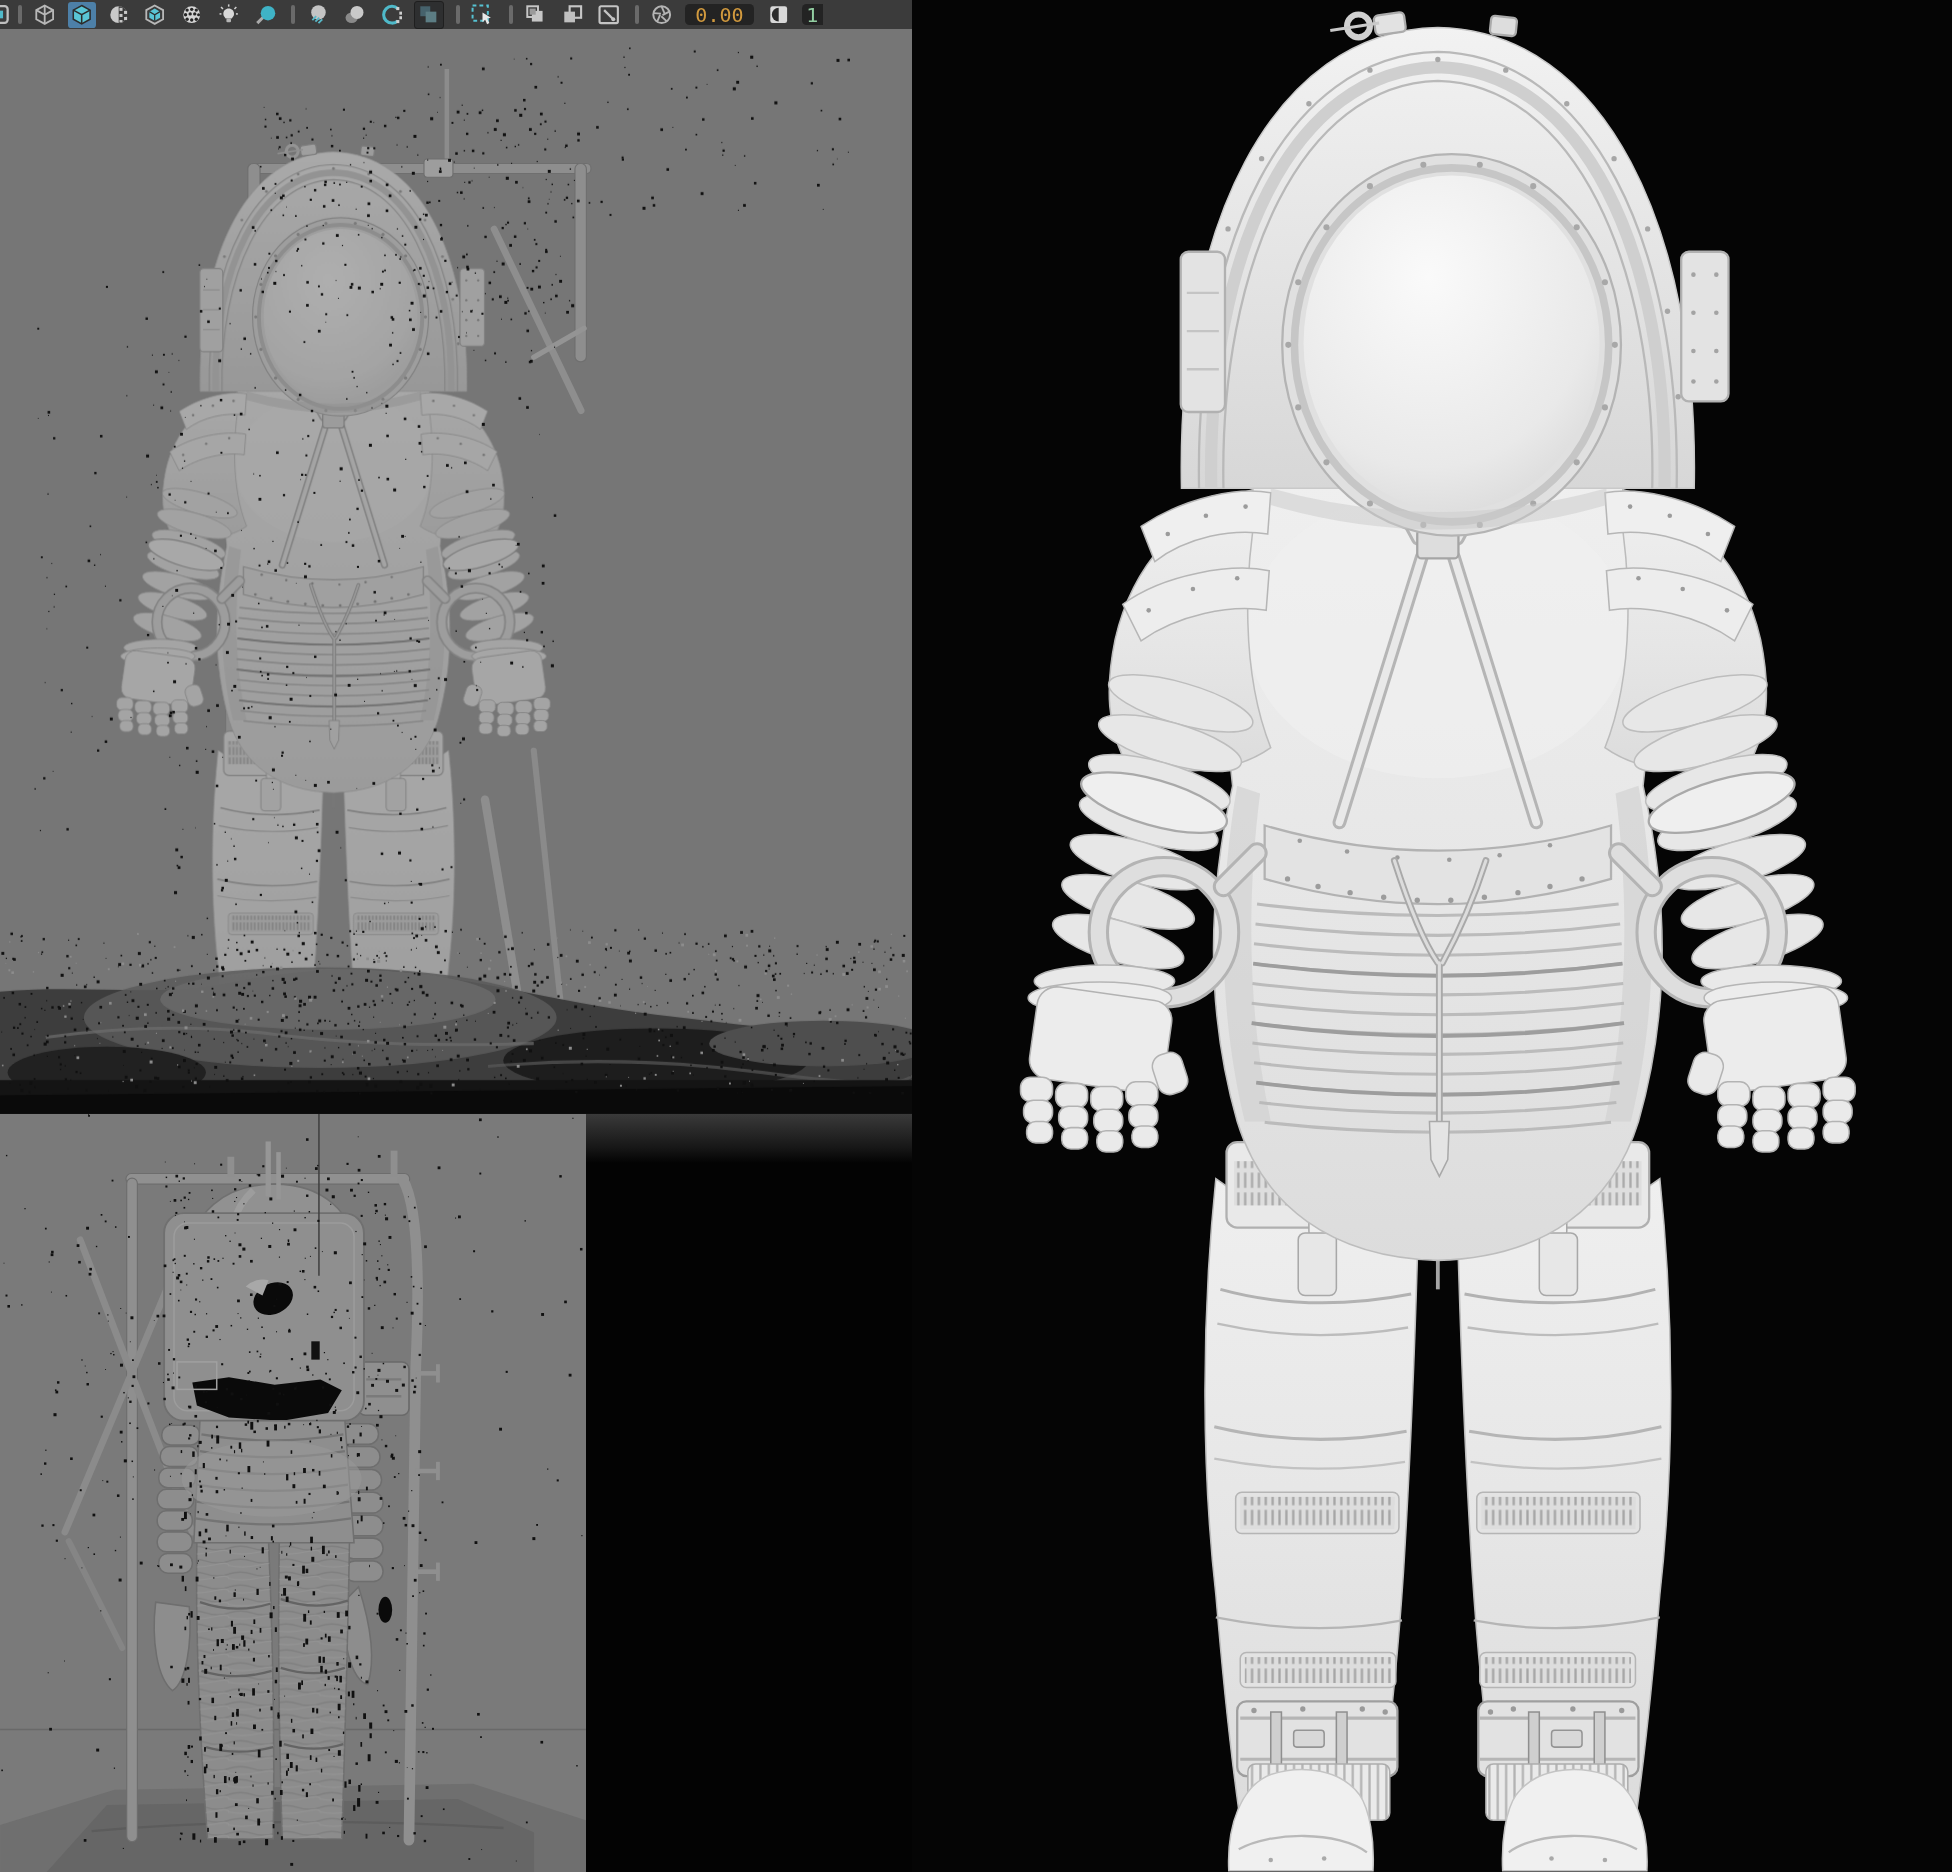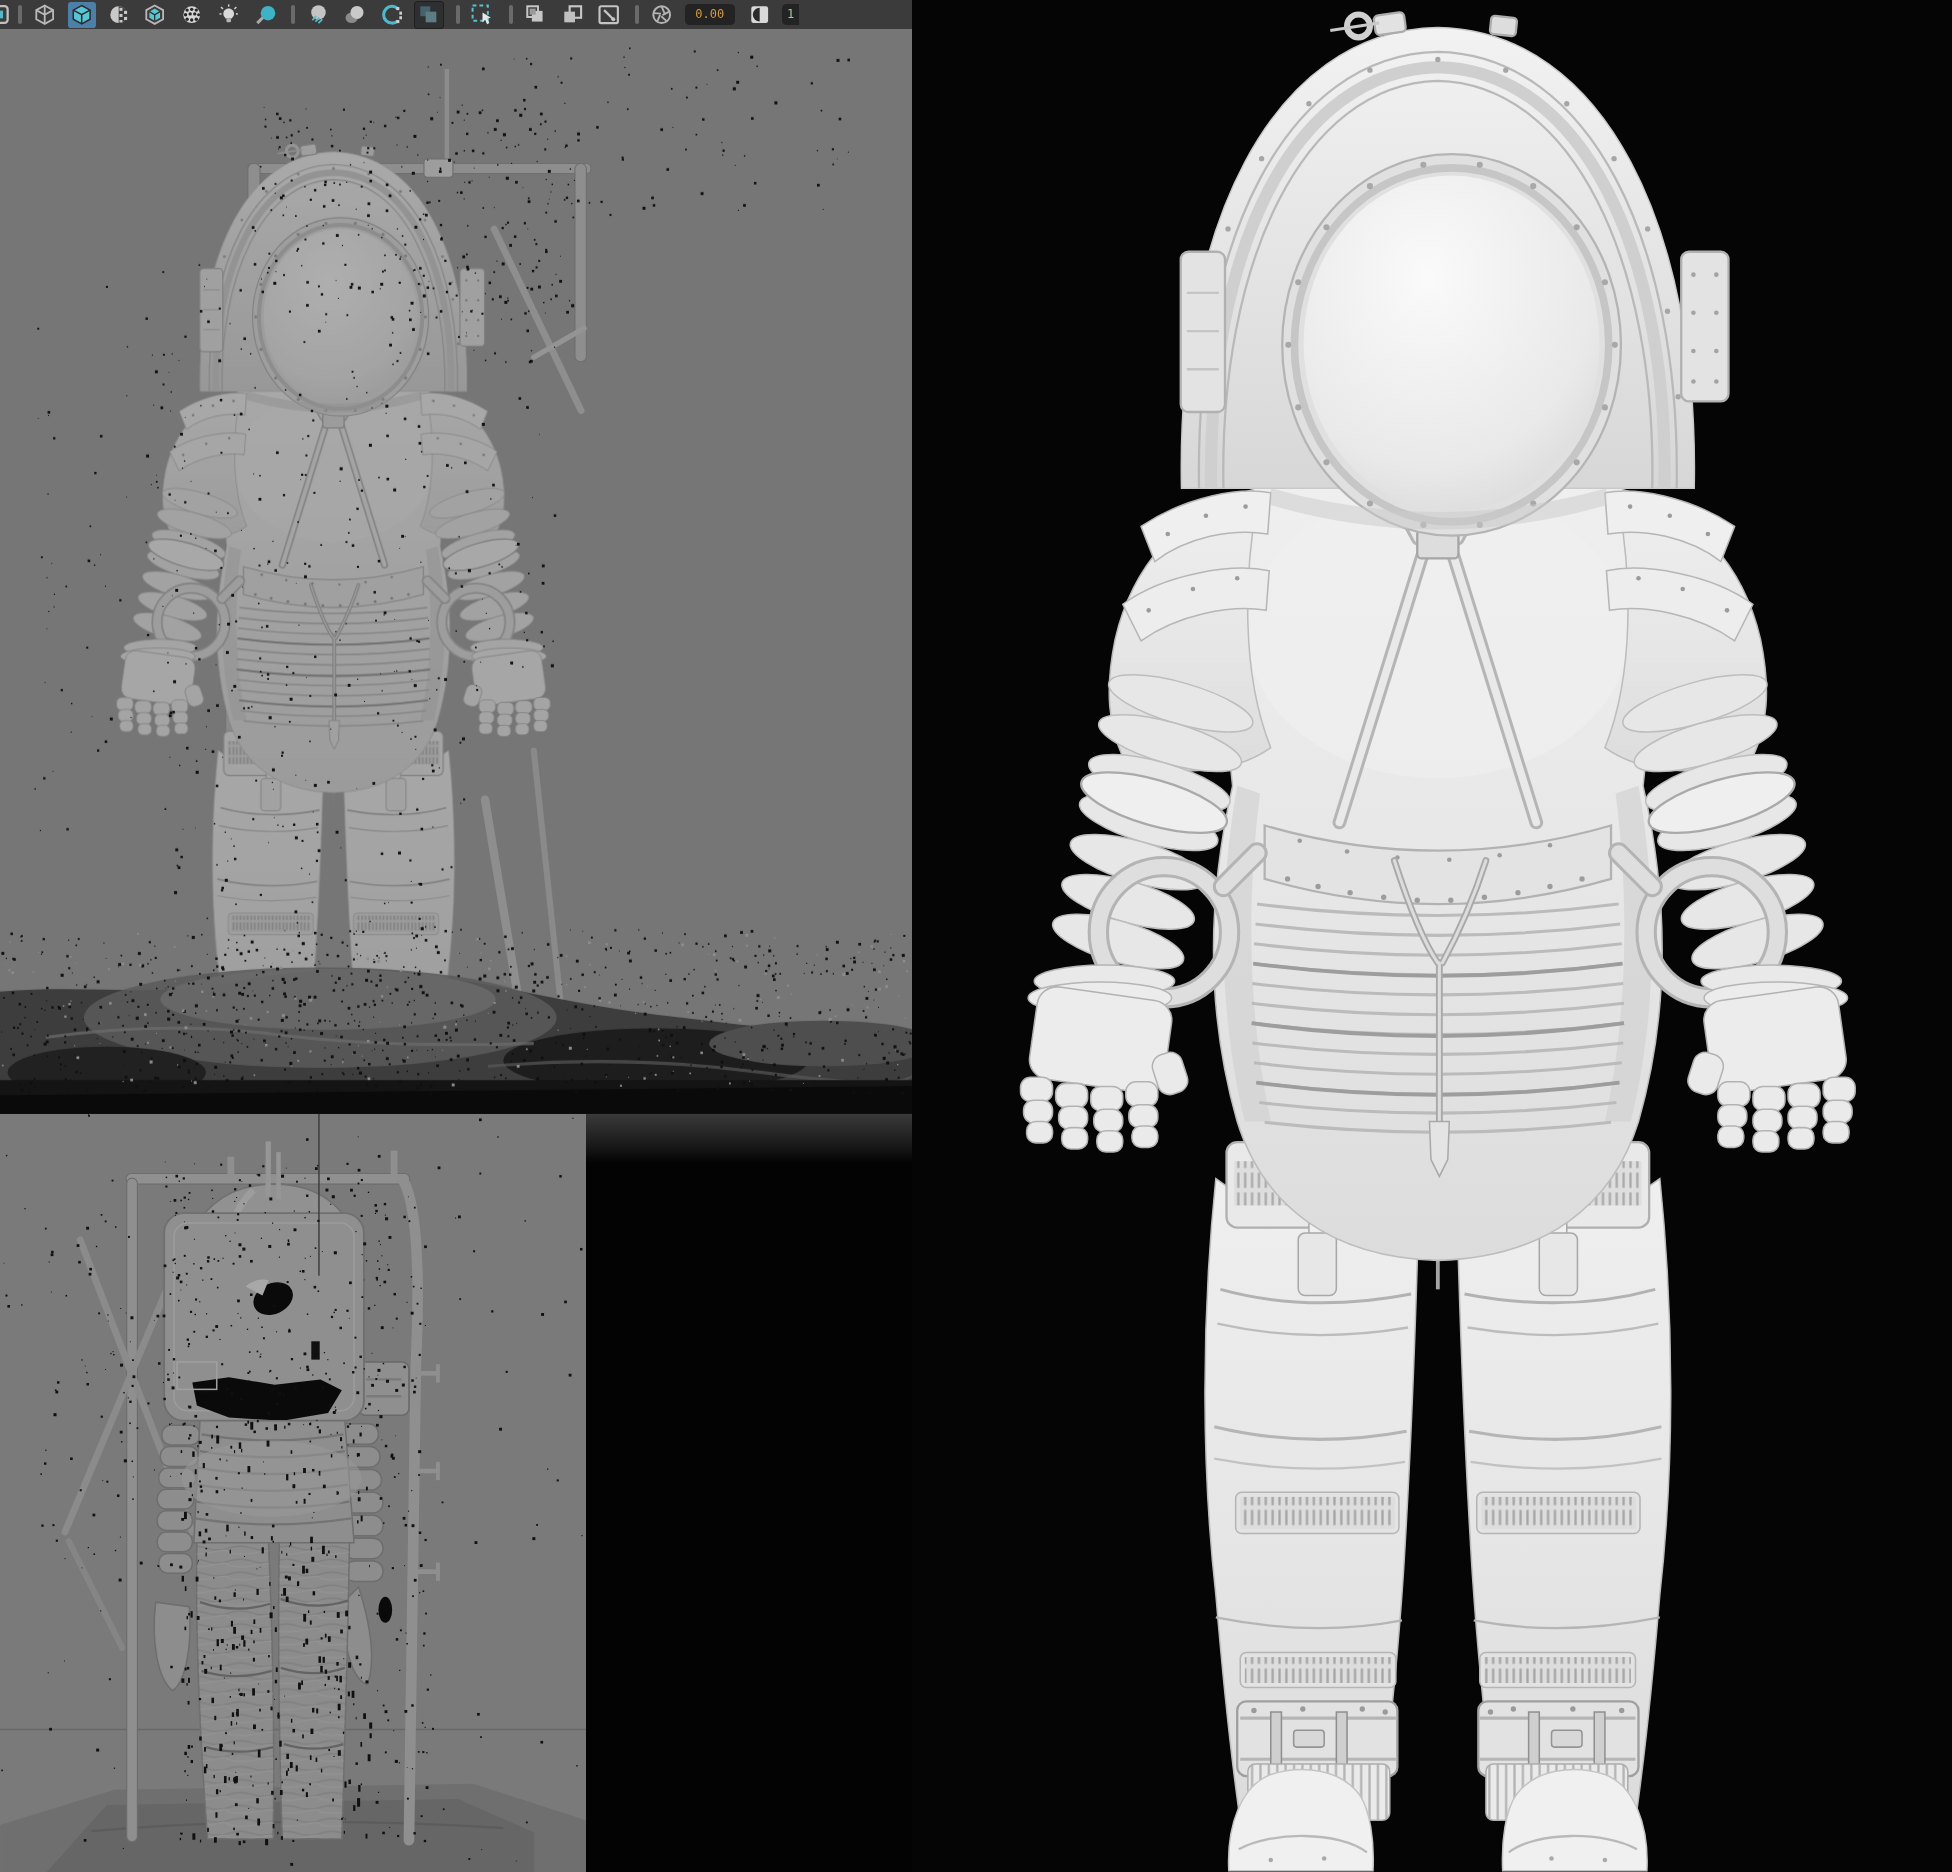--- a/index.html
+++ b/index.html
@@ -11,21 +11,21 @@
            display:flex;align-items:flex-end;overflow:hidden;}
   .tb-inner{display:flex;align-items:center;height:29px;padding-left:0;}
   .tb-btn{width:27.5px;height:26px;margin-right:9.2px;display:flex;align-items:center;
           justify-content:center;border-radius:3.1px;flex:0 0 auto;}
   .tb-btn.active{background:#4d80a8;}
   .tb-btn.pressed{background:#2e2f30;border:0.8px solid #1f1f1f;}
   .tb-sep{width:3.8px;height:18.3px;background:#6a6a6a;border-radius:2.3px;
           margin:0 9.2px 0 3.1px;flex:0 0 auto;}
   .tb-field{height:21.4px;background:#232323;border-radius:4.6px;display:flex;
             align-items:center;justify-content:center;padding:0 10.7px;
-            font-family:"DejaVu Sans Mono",monospace;font-size:12px;
+            font-family:"DejaVu Sans Mono",monospace;font-size:20px;
             flex:0 0 auto;margin-right:10.7px;}
   .tb-field.clip{padding:0 4.6px;margin-right:0;border-top-right-radius:0;
                  border-bottom-right-radius:0;}
   .partial-ic{width:10.7px;height:23px;overflow:hidden;margin-right:4.6px;flex:0 0 auto;}
   
   .vp-front{left:0;top:29px;width:912px;height:1085px;background:#767676;}
   .vp-back{left:0;top:1114px;width:586px;height:759px;background:#7a7a7a;}
   .filler{left:586px;top:1114px;width:327px;height:759px;background:#030303;}
   .filler .terrain-strip{width:100%;height:49px;
         background:linear-gradient(#3a3a3a,#161616 70%,#030303);}

